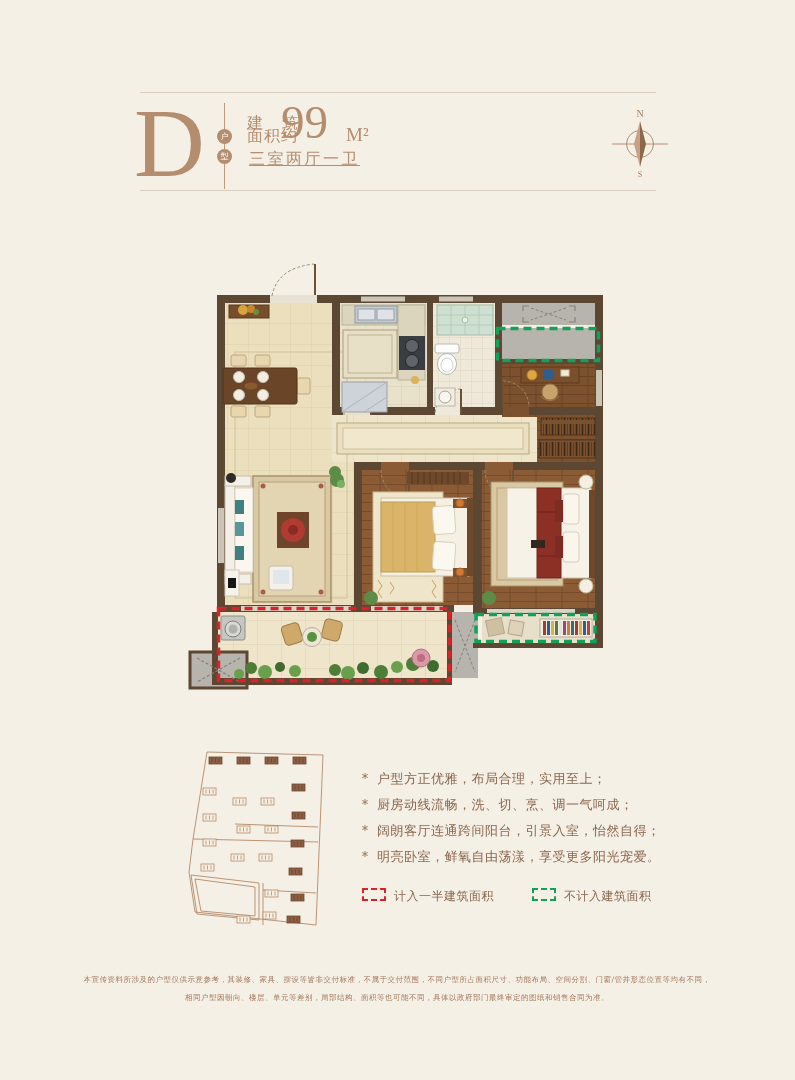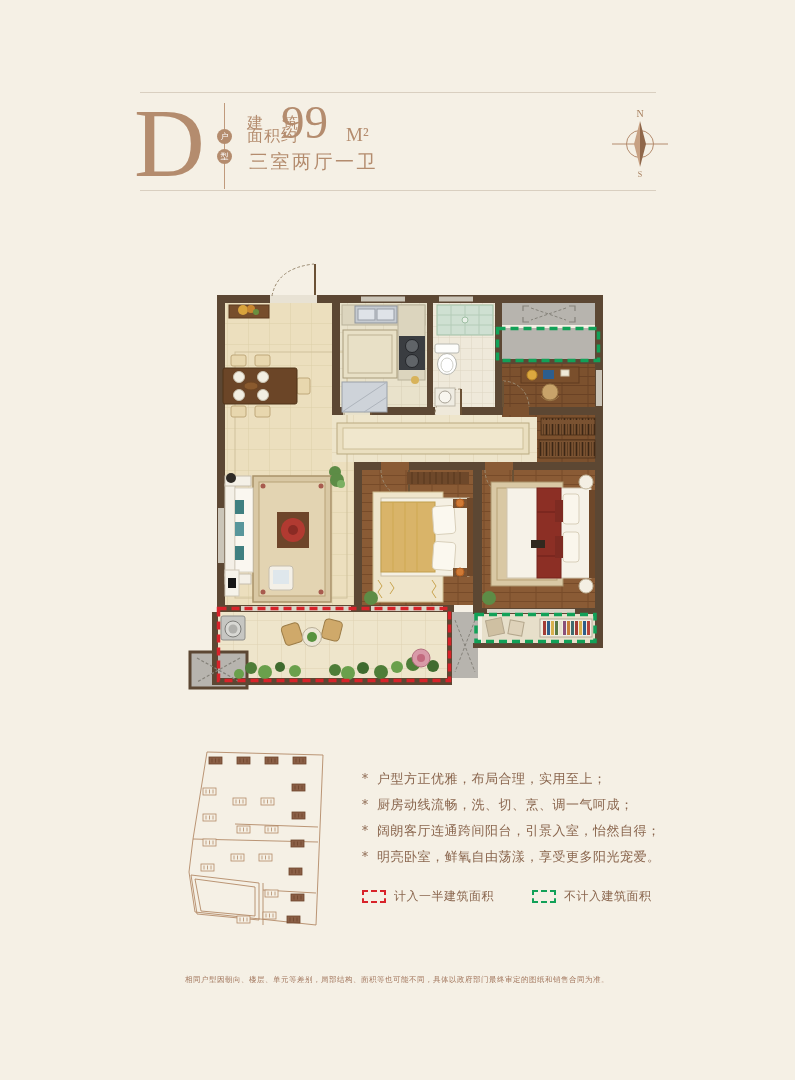--- a/index.html
+++ b/index.html
@@ -16,34 +16,34 @@
   .unit-divider::before{content:"";position:absolute;left:7px;top:0;bottom:0;width:1px;background:#c09a7c;}
   .bead{position:relative;z-index:1;width:15px;height:15px;border-radius:50%;background:#b48c6e;
         color:#fff;font-size:8px;line-height:15px;text-align:center;}
   .area-prefix{position:absolute;left:247px;top:116px;color:#b48c6e;font-size:16px;line-height:13px;}
   .area-prefix .l1{letter-spacing:7px;}
   .area-prefix .l2{letter-spacing:1px;}
   .area-big{position:absolute;left:281px;top:99px;display:flex;align-items:flex-end;color:#b48c6e;
         font-family:"Liberation Serif",serif;}
   .area-num{font-size:47px;line-height:1;}
   .area-unit{font-size:19px;margin-left:18px;}
-  .layout-desc{position:absolute;left:249px;top:149px;font-size:19px;letter-spacing:2.5px;color:#b48c6e;}
+  .layout-desc{position:absolute;left:249px;top:149px;font-size:16px;letter-spacing:2.5px;color:#b48c6e;text-decoration:underline;}
 
   .compass{position:absolute;left:608px;top:104px;}
 
   .floorplan{position:absolute;left:185px;top:260px;}
   .siteplan{position:absolute;left:175px;top:742px;}
   .bo{fill:#f5f0e5;stroke:#b38a68;stroke-width:0.8;}
   .bf{fill:#8a5f46;stroke:#6e452c;stroke-width:0.8;}
 
   .features{position:absolute;left:362px;top:766px;width:300px;}
   .feature-item{display:flex;font-size:13px;line-height:26px;color:#8a664e;letter-spacing:0.5px;}
   .feature-item .marker{width:15px;font-size:12px;flex:none;}
   .legend{position:absolute;left:362px;top:888px;display:flex;gap:38px;align-items:center;}
-  .legend-item{display:flex;align-items:center;font-size:12px;color:#8a664e;letter-spacing:0.5px;}
+  .legend-item{display:flex;font-size:12px;color:#8a664e;letter-spacing:0.5px;}
   .swatch{display:inline-block;width:20px;height:9px;margin-right:8px;}
   .swatch-red{border:2px dashed #d8232a;}
   .swatch-green{border:2px dashed #12a158;}
 
   .disclaimer{position:absolute;left:77px;top:971px;width:640px;text-align:center;
         font-size:7.5px;line-height:18px;color:#a3775e;letter-spacing:0.5px;}
 </style>
 </head>
 <body>
 
@@ -440,16 +440,17 @@
       <span class="swatch swatch-red"></span>
       <span>计入一半建筑面积</span>
     </div>
     <div class="legend-item">
       <span class="swatch swatch-green"></span>
       <span>不计入建筑面积</span>
     </div>
   </div>
 
   <div class="disclaimer">
+    <div>本宣传资料所涉及的户型仅供示意参考，其装修、家具、摆设等皆非交付标准，不属于交付范围，不同户型所占面积尺寸、功能布局、空间分割、门窗/管井形态位置等均有不同，</div>
     <div>相同户型因朝向、楼层、单元等差别，局部结构、面积等也可能不同，具体以政府部门最终审定的图纸和销售合同为准。</div>
   </div>
 
 </div>
 
 </body></html>

